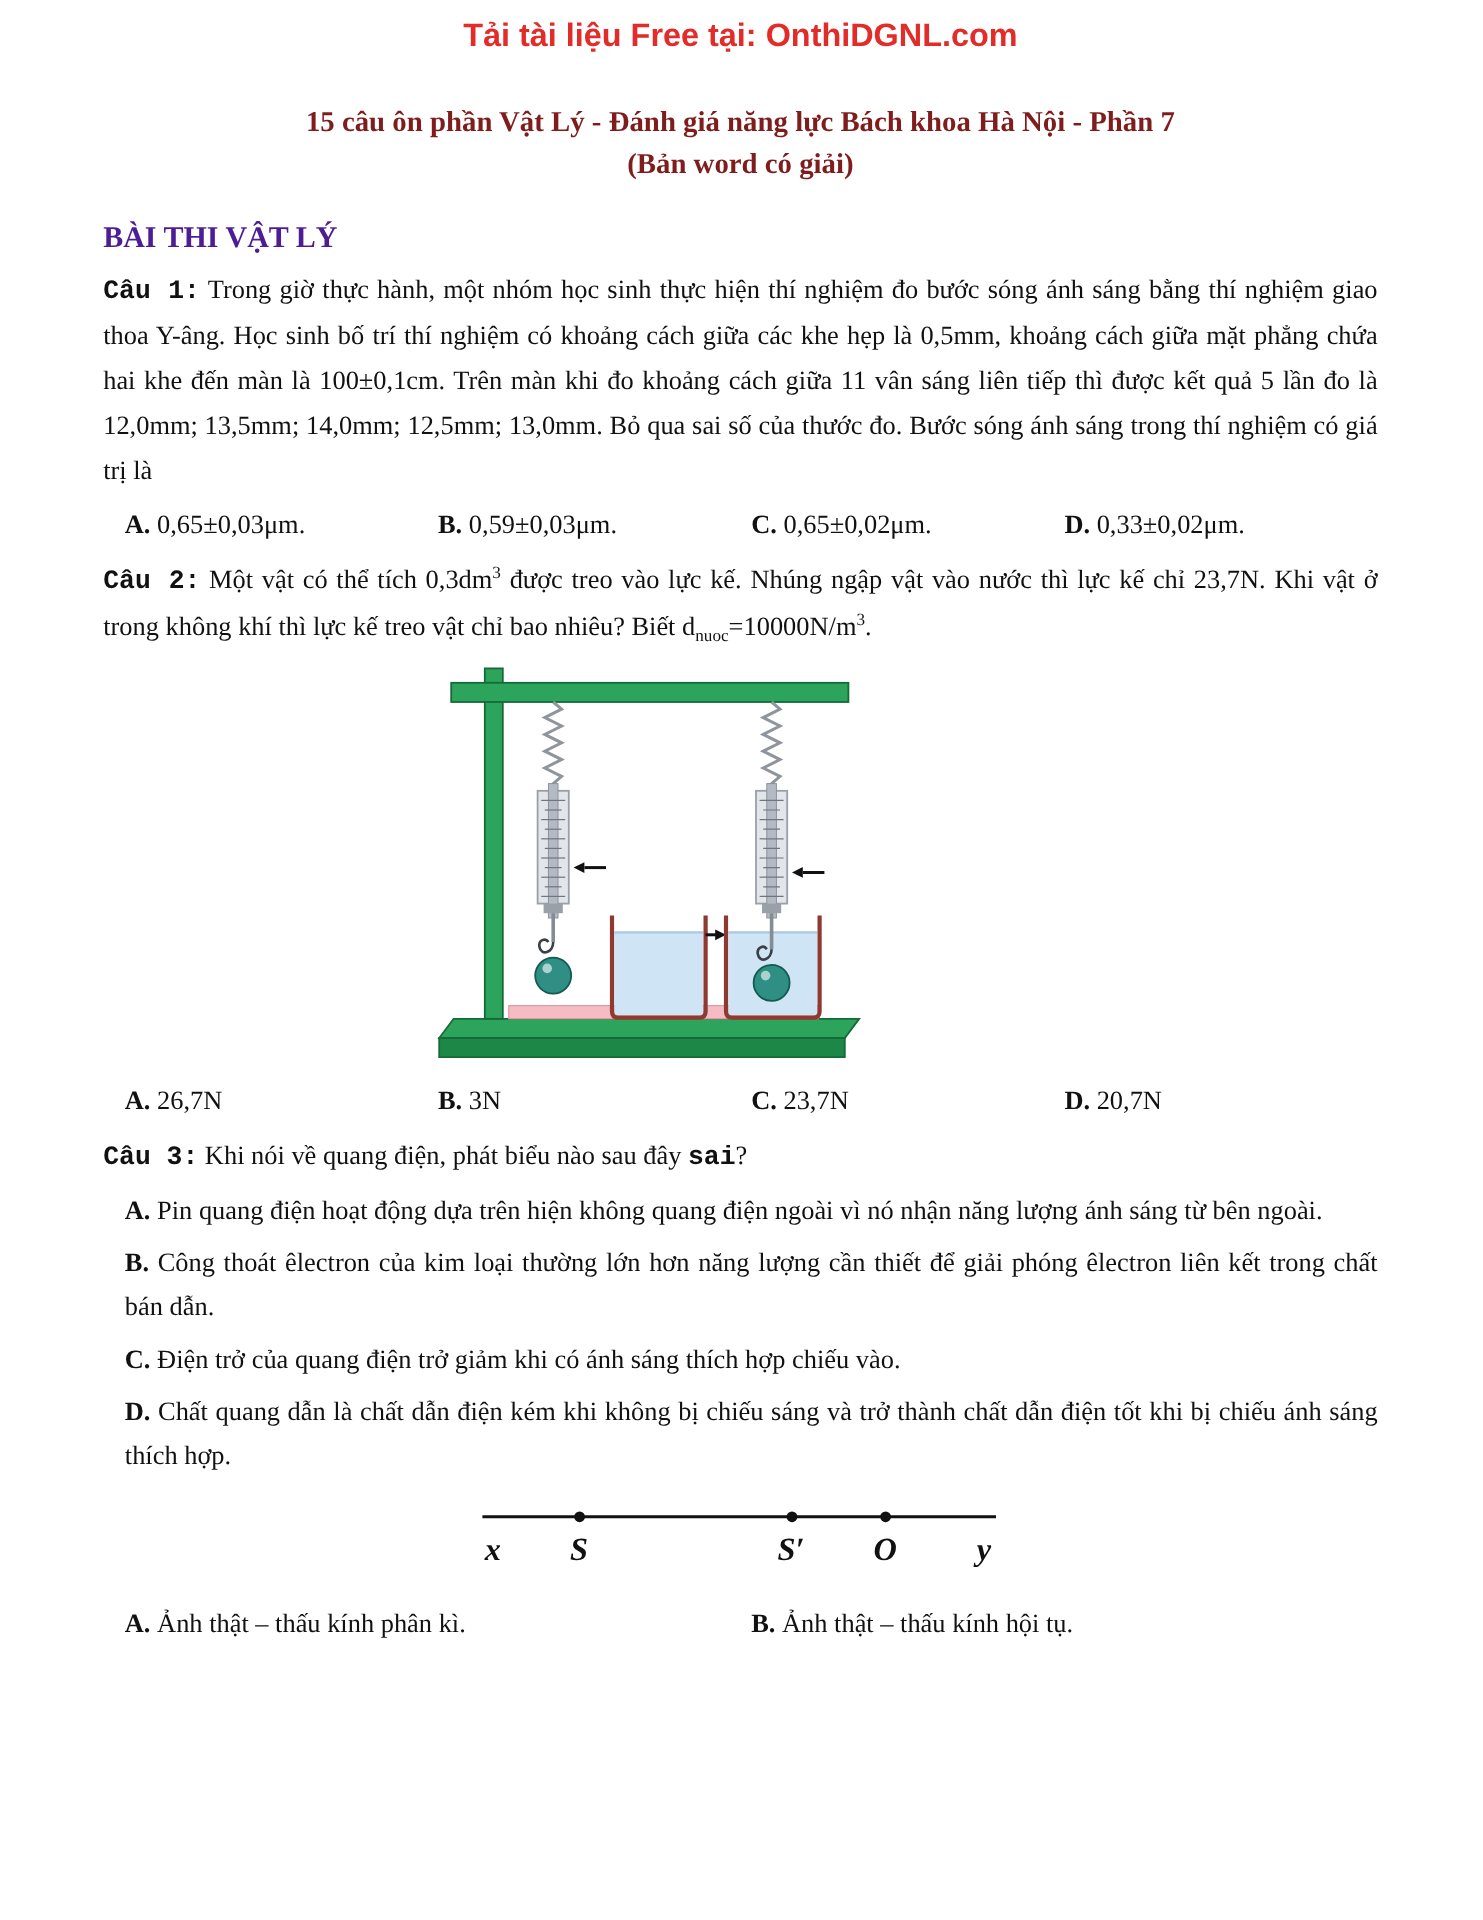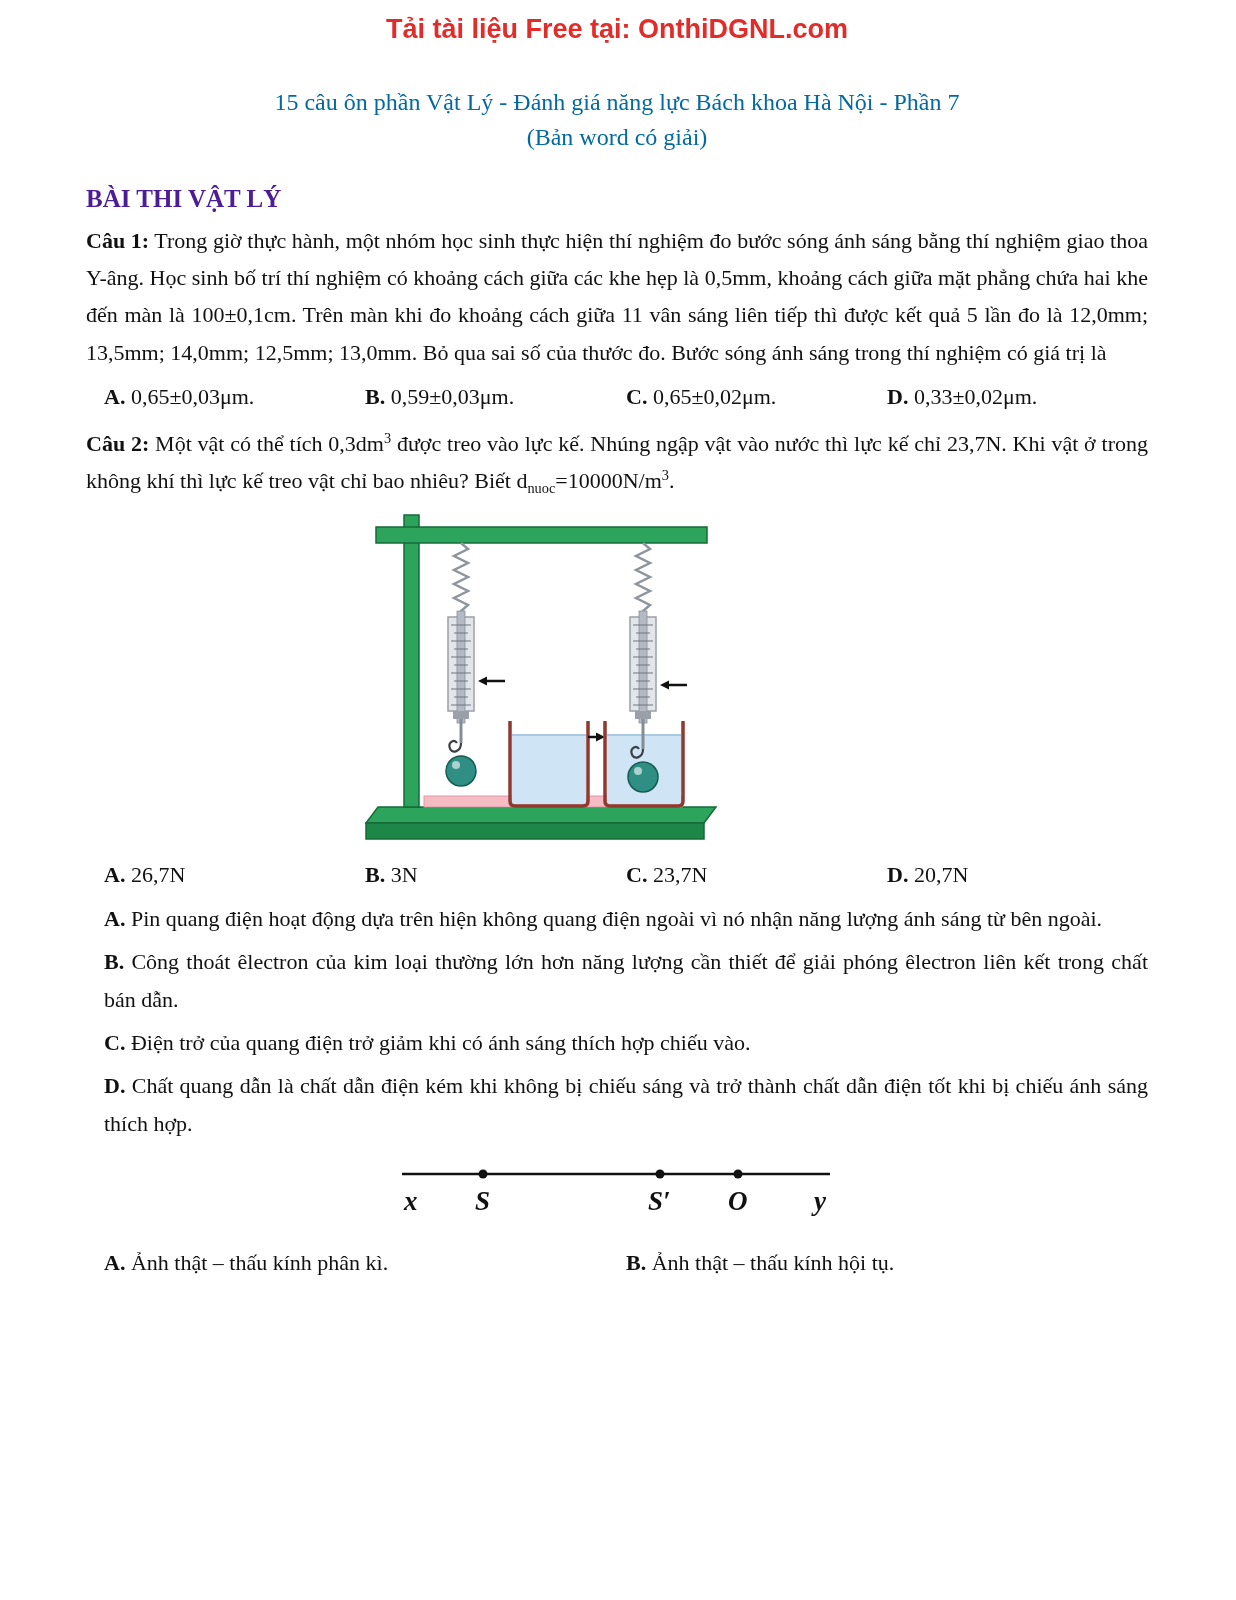--- a/index.html
+++ b/index.html
@@ -10,26 +10,26 @@
   }
   .page { width:1236px; height:1424px; padding:14px 88px 20px 86px; background:#fff; }
 
   .site-header {
     text-align:center;
     font-family:"Liberation Sans", sans-serif;
     font-weight:700; font-size:27px; color:#e22c29;
   }
   .doc-title {
     margin-top:40px; text-align:center;
-    font-weight:400; font-size:24px; line-height:1.45; color:#0369a1;
+    font-weight:700; font-size:24px; line-height:1.45; color:#7f1d1d;
   }
   .section-heading { margin-top:30px; font-size:25px; font-weight:700; color:#4c1d95; }
 
   .q-para { margin-top:9px; font-size:22px; line-height:1.7; text-align:justify; }
-  .qlabel { font-weight:700; }
+  .qlabel { font-weight:700;font-family:Liberation Mono, monospace; }
   sup { font-size:0.65em; vertical-align:super; line-height:0; }
   sub { font-size:0.65em; vertical-align:sub; line-height:0; }
 
   .opts-row { display:flex; padding-left:18px; margin:7px 0 4px; font-size:22px; line-height:1.7; }
   .opts-row .opt { width:25%;font-family:Liberation Serif, serif; }
   .opts-row.two .opt { width:50%; }
   .opt-label { font-weight:700; }
 
   .opt-block { margin:6px 0; padding-left:18px; font-size:22px; line-height:1.7; text-align:justify; }
 
@@ -156,20 +156,21 @@
     </svg>
   </div>
 
   <div class="opts-row">
     <span class="opt"><span class="opt-label">A.</span> <span>26,7N</span></span>
     <span class="opt"><span class="opt-label">B.</span> <span>3N</span></span>
     <span class="opt"><span class="opt-label">C.</span> <span>23,7N</span></span>
     <span class="opt"><span class="opt-label">D.</span> <span>20,7N</span></span>
   </div>
 
+  <p class="q-para"><span class="qlabel">Câu 3:</span> <span><span>Khi nói về quang điện, phát biểu nào sau đây </span><span class="qlabel">sai</span><span>?</span></span></p>
   <p class="opt-block"><span class="opt-label">A.</span> <span>Pin quang điện hoạt động dựa trên hiện không quang điện ngoài vì nó nhận năng lượng ánh sáng từ bên ngoài.</span></p>
   <p class="opt-block"><span class="opt-label">B.</span> <span>Công thoát êlectron của kim loại thường lớn hơn năng lượng cần thiết để giải phóng êlectron liên kết trong chất bán dẫn.</span></p>
   <p class="opt-block"><span class="opt-label">C.</span> <span>Điện trở của quang điện trở giảm khi có ánh sáng thích hợp chiếu vào.</span></p>
   <p class="opt-block"><span class="opt-label">D.</span> <span>Chất quang dẫn là chất dẫn điện kém khi không bị chiếu sáng và trở thành chất dẫn điện tốt khi bị chiếu ánh sáng thích hợp.</span></p>
 
 
   <div class="fig4-wrap">
     <svg width="440" height="64" viewBox="0 0 440 64">
       <line x1="6" y1="16" x2="434" y2="16" stroke="#111" stroke-width="2.5"></line>
       <circle cx="87" cy="16" r="4.5" fill="#111"></circle>

